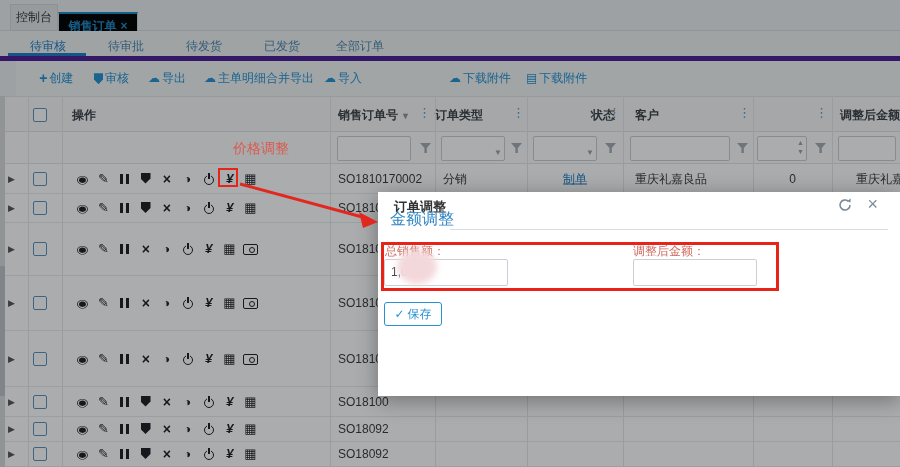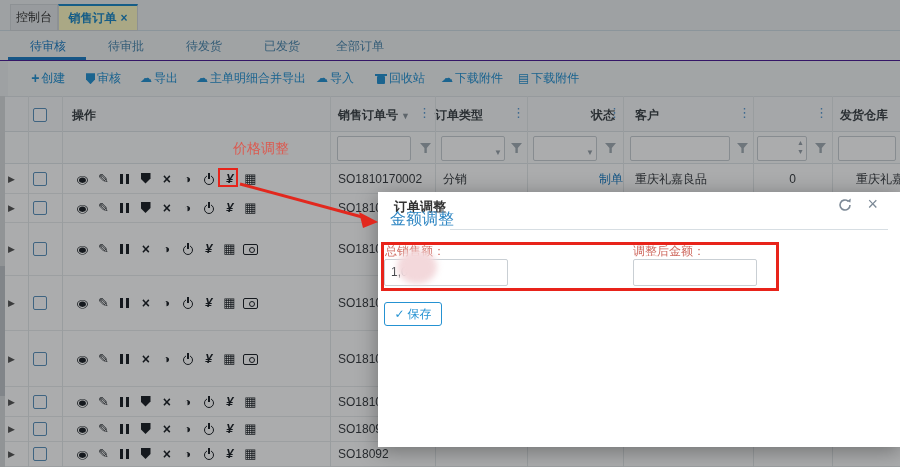--- a/index.html
+++ b/index.html
@@ -4,31 +4,31 @@
 <style>
   html,body{margin:0;padding:0;background:#444;}
   #app{position:relative;width:900px;height:467px;overflow:hidden;background:#eceff0;
        font-family:"Liberation Sans","DejaVu Sans",sans-serif;font-size:12px;color:#383c40;}
   #app *{box-sizing:border-box;}
 
   
   .tabbar{position:absolute;top:0;left:0;right:0;height:31px;background:#eceff0;border-bottom:1px solid #cfdce4;}
   .tab{position:absolute;top:4px;height:27px;line-height:25px;text-align:center;font-size:12px;cursor:pointer;}
   .tab-idle{left:10px;width:48px;background:#e3e6e8;border:1px solid #d2d7da;color:#333;}
-  .tab-active{left:58px;width:80px;background:#fef9c3;border:1px solid #d2d7da;border-top:2px solid #1e88c5;color:#1e88c5;font-weight:bold;}
+  .tab-active{left:58px;width:80px;background:#000000;border:1px solid #d2d7da;border-top:2px solid #1e88c5;color:#1e88c5;font-weight:bold;margin-top:8px;}
   .tab-close{margin-left:4px;font-weight:bold;color:#1e88c5;cursor:pointer;}
 
   
-  .subbar{position:absolute;top:31px;left:0;right:0;height:30px;background:#eef1f2;border-bottom:1px solid #4c1d95;}
+  .subbar{position:absolute;top:31px;left:0;right:0;height:30px;background:#eef1f2;border-bottom:5px solid #4c1d95;}
   .stab{position:absolute;top:0;height:30px;line-height:30px;color:#4b87ad;cursor:pointer;}
   .stab.active{color:#1d7dc4;}
   .stab-underline{position:absolute;left:8px;bottom:0;width:78px;height:3px;background:#1d7dc4;}
 
   
-  .toolbar{position:absolute;top:61px;left:8px;right:0;height:35px;background:#f1f4f5;}
+  .toolbar{position:absolute;top:61px;left:16px;right:0;height:35px;background:#f1f4f5;}
   .tbtn{position:absolute;top:0;height:35px;line-height:35px;color:#2592d2;cursor:pointer;white-space:nowrap;}
   .tbtn em{font-style:normal;margin-left:2px;}
   .tic{display:inline-block;vertical-align:middle;position:relative;color:#2592d2;}
   .tic-plus::before{content:"+";font-weight:bold;font-size:14px;}
   .tic-shield{width:9px;height:11px;}
   .tic-shield::before{content:"";position:absolute;left:0;top:0;width:9px;height:11px;background:#2592d2;
       clip-path:polygon(0 0,100% 0,100% 55%,50% 100%,0 55%);}
   .tic-cloud::before{content:"☁";font-size:12px;}
   .tic-trash{width:12px;height:12px;}
   .tic-trash::before{content:"";position:absolute;left:2px;top:3px;width:8px;height:8px;background:#2592d2;border-radius:1px;}
@@ -48,21 +48,21 @@
   .spin{position:absolute;font-size:7px;color:#98a2aa;line-height:6px;cursor:pointer;}
 
   .rows{position:absolute;top:164px;left:0;right:0;height:303px;background:#fff;}
   .row{position:absolute;left:0;right:0;border-bottom:1px solid #e9ebed;}
   .rc{position:absolute;top:50%;transform:translateY(-50%);}
   .caret{left:8px;font-size:9px;color:#555;cursor:pointer;}
   .cb{left:33px;width:14px;height:14px;border:1px solid #5b92bd;border-radius:2px;background:#fdfeff;cursor:pointer;}
   .ops{left:72px;white-space:nowrap;}
   .c-order{left:338px;color:#383c40;}
   .c-type{left:443px;}
-  .c-status{left:527px;width:96px;text-align:right;color:#1d7dc4;}
+  .c-status{left:527px;width:96px;text-align:center;color:#1d7dc4;text-decoration:underline;}
   .c-cust{left:635px;}
   .c-print{left:753px;width:79px;text-align:center;}
   .c-wh{left:856px;width:44px;overflow:hidden;white-space:nowrap;}
 
   .vline{position:absolute;top:96px;bottom:0;width:1px;background:#e4e8ea;}
   .lstrip{position:absolute;left:0;top:96px;bottom:0;width:5px;background:#d8dbdd;}
   .lhandle{position:absolute;left:0;top:170px;width:5px;height:130px;background:#bfc4c8;}
 
   
   .ic{display:inline-block;width:21px;height:16px;text-align:center;color:#1c2126;font-size:12px;line-height:16px;vertical-align:middle;position:relative;cursor:pointer;}
@@ -77,21 +77,21 @@
   .ic-power-icon::after{content:"";position:absolute;left:50%;top:2px;width:2px;height:6px;margin-left:-1px;background:#1c2126;box-shadow:0 0 0 1px #fff;}
   .ic-yen-icon::before{content:"¥";font-weight:bold;font-size:13px;}
   .ic-grid-icon::before{content:"▦";font-size:13px;}
   .ic-cash-icon::before{content:"";display:inline-block;width:13px;height:9px;border:1.3px solid #1c2126;border-radius:2px;margin-top:3px;}
   .ic-cash-icon::after{content:"";position:absolute;left:50%;top:50%;width:4px;height:4px;margin:-2px 0 0 -2px;border:1.2px solid #1c2126;border-radius:50%;}
 
   
   .dim{position:absolute;inset:0;background:rgba(10,12,14,0.34);z-index:50;}
 
   
-  .modal{position:absolute;left:378px;top:192px;width:522px;height:255px;background:#fff;z-index:60;
+  .modal{position:absolute;left:378px;top:192px;width:522px;height:204px;background:#fff;z-index:60;
          box-shadow:0 4px 20px rgba(0,0,0,0.35);}
   .m-title{position:absolute;left:16px;top:6px;font-size:13px;font-weight:bold;color:#333;}
   .m-refresh{position:absolute;right:48px;top:6px;cursor:pointer;}
   .m-close{position:absolute;right:22px;top:2px;font-size:18px;color:#7d8a97;cursor:pointer;}
   .m-section{position:absolute;left:12px;top:17px;font-size:16px;color:#2e86c3;}
   .m-line{position:absolute;left:72px;top:37px;width:438px;height:1px;background:#d7dee3;}
   .m-label{position:absolute;top:51px;font-size:12px;color:#cf6a60;}
   .m-input{position:absolute;top:67px;width:124px;height:27px;border:1px solid #c9cfd4;border-radius:2px;background:#fff;line-height:25px;padding:0 6px;color:#3a3f44;}
   .blob{position:absolute;left:19px;top:58px;width:40px;height:34px;background:#f3d8db;border-radius:50%;filter:blur(3px);z-index:2;}
   .tailchar{color:#9aa3aa;}
@@ -127,38 +127,37 @@
     <span class="stab" style="left:336px">全部订单</span>
     <span class="stab-underline"></span>
   </div>
 
   <div class="toolbar">
     <span class="tbtn" style="left:23px"><i class="tic tic-plus"></i><em>创建</em></span>
     <span class="tbtn" style="left:78px"><i class="tic tic-shield"></i><em>审核</em></span>
     <span class="tbtn" style="left:132px"><i class="tic tic-cloud"></i><em>导出</em></span>
     <span class="tbtn" style="left:188px"><i class="tic tic-cloud"></i><em>主单明细合并导出</em></span>
     <span class="tbtn" style="left:308px"><i class="tic tic-cloud"></i><em>导入</em></span>
-    <span class="tbtn" style="left:367px"><i class="tic tic-trash"></i><em>回收站</em></span>
     <span class="tbtn" style="left:433px"><i class="tic tic-cloud"></i><em>下载附件</em></span>
     <span class="tbtn" style="left:510px"><i class="tic tic-invoice"></i><em>下载附件</em></span>
   </div>
 
   <div class="thead">
     <span class="rc cb" style="top:18px"></span>
     <span class="hcell" style="left:72px">操作</span>
     <span class="hcell" style="left:338px"><span>销售订单号</span><span class="sort-caret">▼</span></span>
     <span class="col-menu" style="left:418px">⋮</span>
     <span class="hcell" style="left:435px;width:92px;text-align:left">订单类型</span>
     <span class="col-menu" style="left:512px">⋮</span>
     <span class="hcell" style="left:527px;width:88px;text-align:right">状态</span>
     <span class="col-menu" style="left:608px">⋮</span>
     <span class="hcell" style="left:635px">客户</span>
     <span class="col-menu" style="left:738px">⋮</span>
     <span class="col-menu" style="left:815px">⋮</span>
-    <span class="hcell" style="left:840px">发货仓库</span>
+    <span class="hcell" style="left:840px">调整后金额</span>
   </div>
 
   <div class="filterrow">
     <span class="fin" style="left:337px;width:74px"></span>
     <span class="funnel" style="left:420px"></span>
     <span class="fin" style="left:441px;width:64px">
         <span class="sel-caret" style="left:52px">▼</span>
       </span>
     <span class="funnel" style="left:511px"></span>
     <span class="fin" style="left:533px;width:64px">

